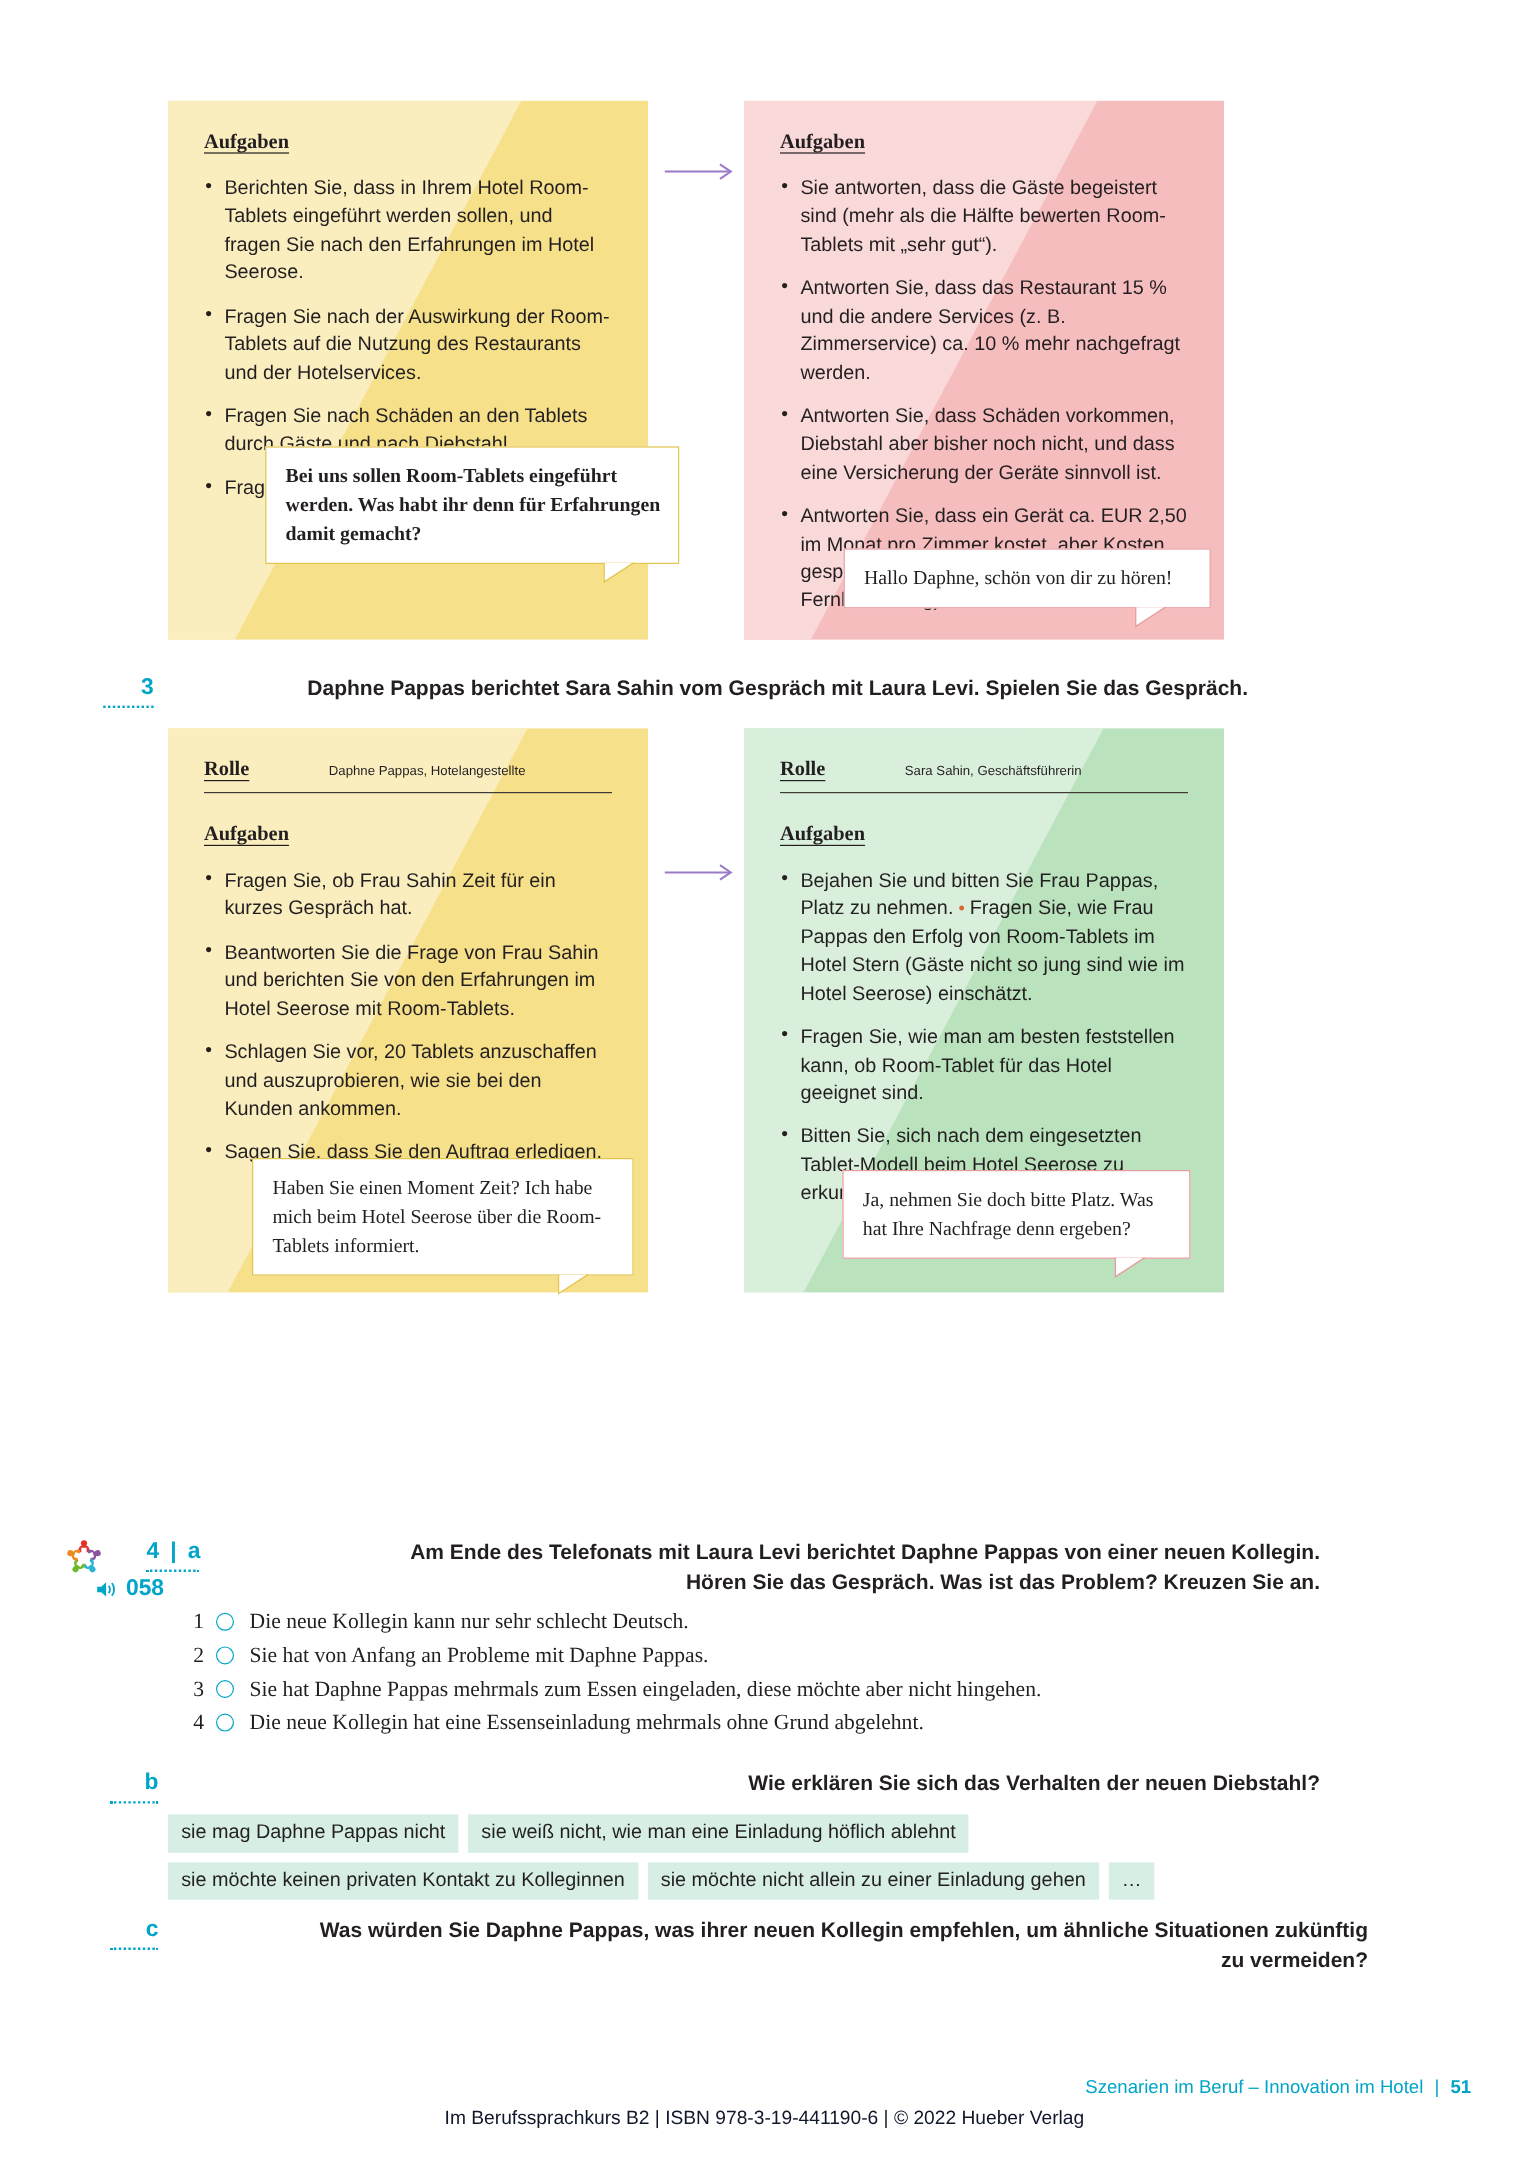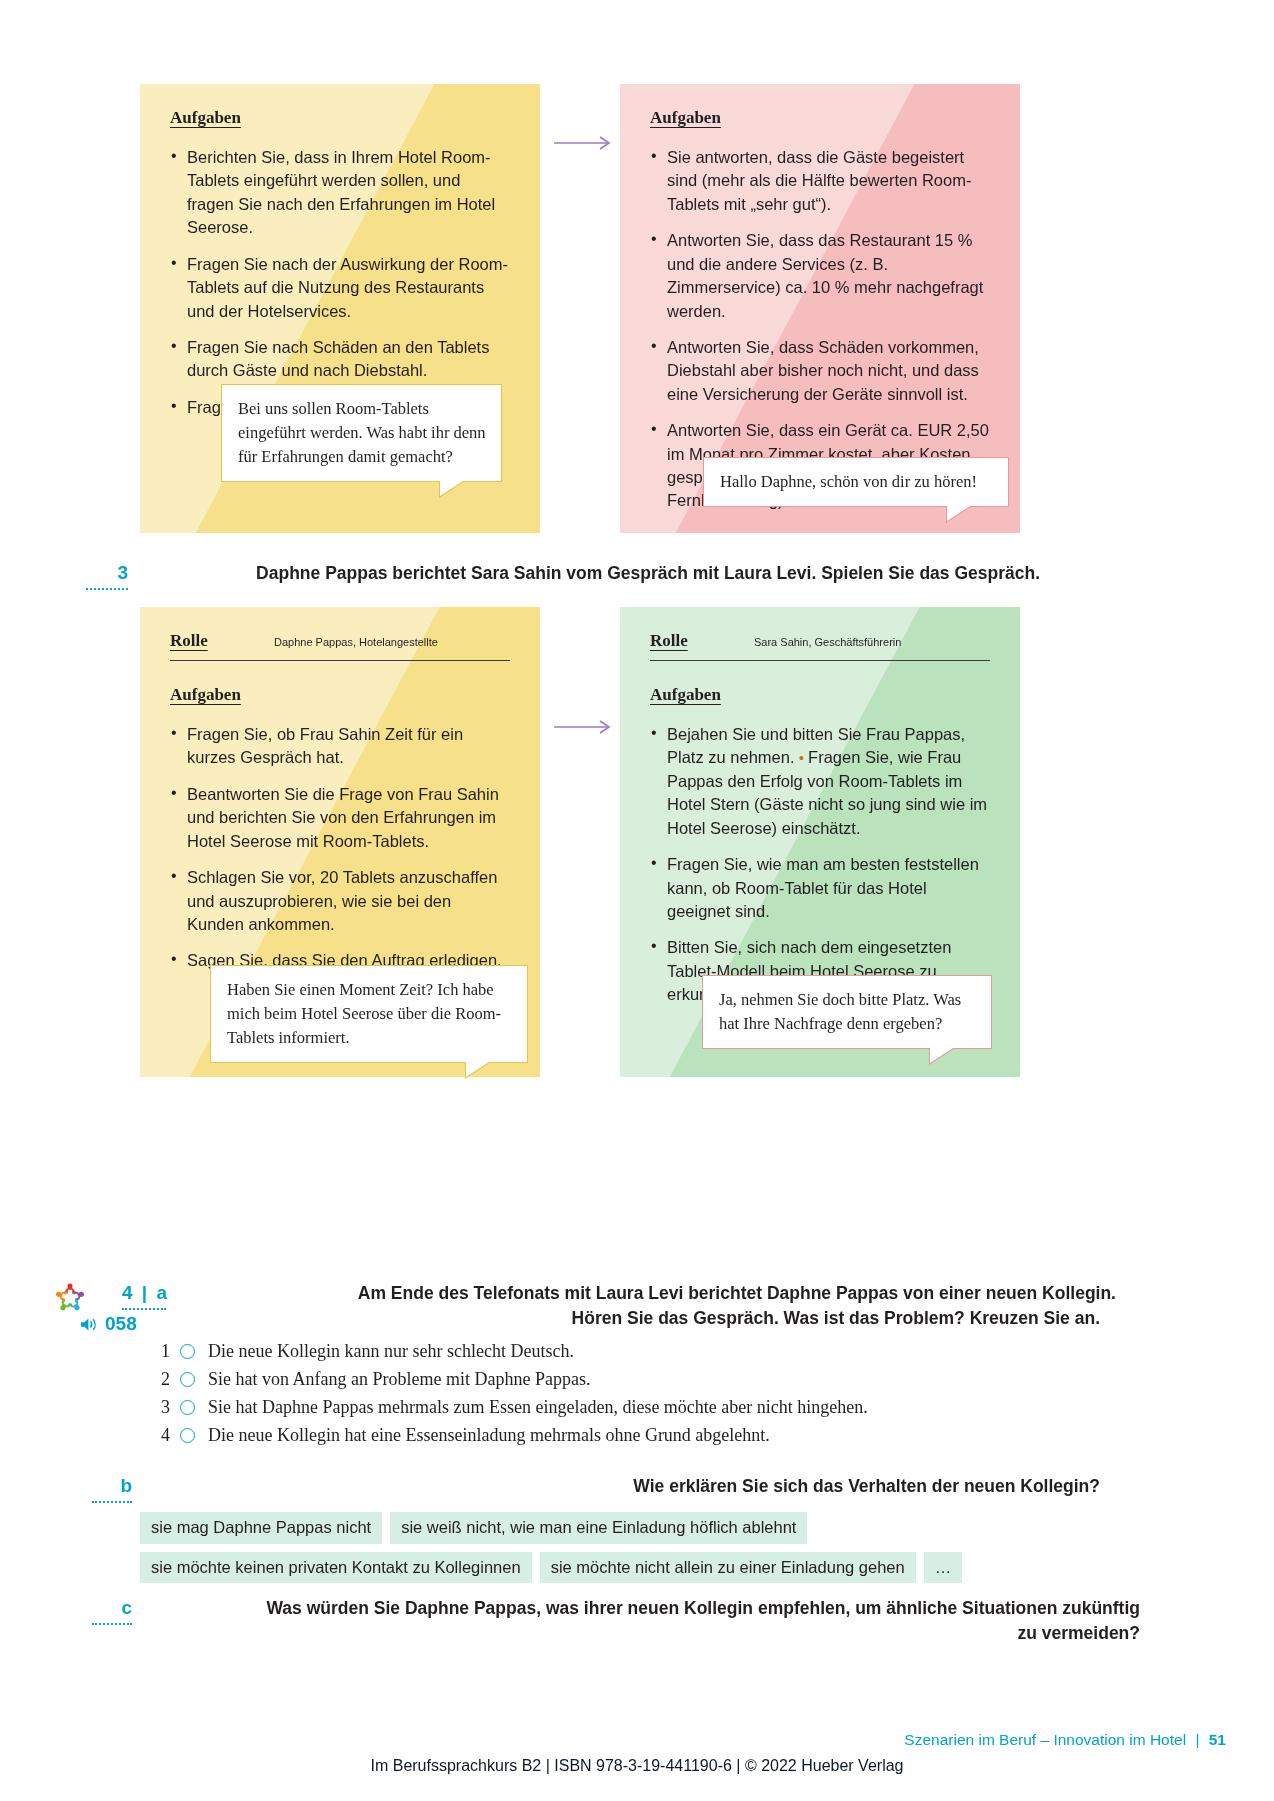--- a/index.html
+++ b/index.html
@@ -251,21 +251,21 @@
       <div class="aufgaben-title">Aufgaben</div>
       <ul class="tasks">
         <li>Berichten Sie, dass in Ihrem Hotel Room-Tablets eingeführt werden sollen, und fragen Sie nach den Erfahrungen im Hotel Seerose.</li>
         <li>Fragen Sie nach der Auswirkung der Room-Tablets auf die Nutzung des Restaurants und der Hotelservices.</li>
         <li>Fragen Sie nach Schäden an den Tablets durch Gäste und nach Diebstahl.</li>
         <li>Fragen Sie nach den monatlichen Kosten.</li>
       </ul>
     </div>
   </div>
 
-  <div class="bubble" style="left:221px; top:384px; width:281px;">
+  <div class="bubble" style="left:221px; top:372px; width:345px;font-weight:bold;">
     <span>Bei uns sollen Room-Tablets eingeführt werden. Was habt ihr denn für Erfahrungen damit gemacht?</span>
     <span class="tail"></span>
     <span class="tail-i"></span>
   </div>
 
   <svg class="arrow" style="left:553px; top:134px;" width="62" height="18" viewBox="0 0 62 18">
     <line x1="1" y1="9" x2="55" y2="9" stroke="#9a7bc8" stroke-width="1.7"></line>
     <polyline points="47,3 56,9 47,15" fill="none" stroke="#9a7bc8" stroke-width="1.7"></polyline>
   </svg>
 
@@ -381,21 +381,21 @@
 
   <div class="audio-row" style="left:80px; top:1313px;">
     <svg class="spk" width="18" height="15" viewBox="0 0 18 15">
       <path d="M1 5.2 L4.4 5.2 L8.4 1.6 L8.4 13.4 L4.4 9.8 L1 9.8 Z" fill="#00a5c8"></path>
       <path d="M10.6 4.4 A 5.4 5.4 0 0 1 10.6 10.6" fill="none" stroke="#00a5c8" stroke-width="1.5"></path>
       <path d="M13.2 2.2 A 8.4 8.4 0 0 1 13.2 12.8" fill="none" stroke="#00a5c8" stroke-width="1.5"></path>
     </svg>
     <span>058</span>
   </div>
 
-  <div class="ex-text" style="left:156px; top:1281px; width:960px;">Am Ende des Telefonats mit Laura Levi berichtet Daphne Pappas von einer neuen Kollegin.</div>
+  <div class="ex-text" style="left:140px; top:1281px; width:960px;">Am Ende des Telefonats mit Laura Levi berichtet Daphne Pappas von einer neuen Kollegin.</div>
   <div class="ex-text" style="left:140px; top:1306px; width:960px;">Hören Sie das Gespräch. Was ist das Problem? Kreuzen Sie an.</div>
 
   <div class="mc-list" style="left:150px; top:1342px; width:960px;">
     <div class="mc-item">
       <span class="mc-num">1</span>
       <span class="mc-circle"></span>
       <span>Die neue Kollegin kann nur sehr schlecht Deutsch.</span>
     </div>
     <div class="mc-item">
       <span class="mc-num">2</span>
@@ -413,21 +413,21 @@
       <span>Die neue Kollegin hat eine Essenseinladung mehrmals ohne Grund abgelehnt.</span>
     </div>
   </div>
 
   <div class="ex-num" style="left:92px; top:1302px; width:40px; top:1303px;"></div>
 
   <div class="ex-num" style="left:92px; top:1475px; width:40px;">
     <span>b</span>
     <span class="dots" style="width:40px;"></span>
   </div>
-  <div class="ex-text" style="left:140px; top:1474px; width:960px;">Wie erklären Sie sich das Verhalten der neuen Kollegin?</div>
+  <div class="ex-text" style="left:140px; top:1474px; width:960px;">Wie erklären Sie sich das Verhalten der neuen Diebstahl?</div>
 
   <div class="tags" style="left:140px; top:1512px; width:1000px;">
     <div class="tag-row">
       <span class="tag">sie mag Daphne Pappas nicht</span>
       <span class="tag">sie weiß nicht, wie man eine Einladung höflich ablehnt</span>
     </div>
     <div class="tag-row">
       <span class="tag">sie möchte keinen privaten Kontakt zu Kolleginnen</span>
       <span class="tag">sie möchte nicht allein zu einer Einladung gehen</span>
       <span class="tag">…</span>

